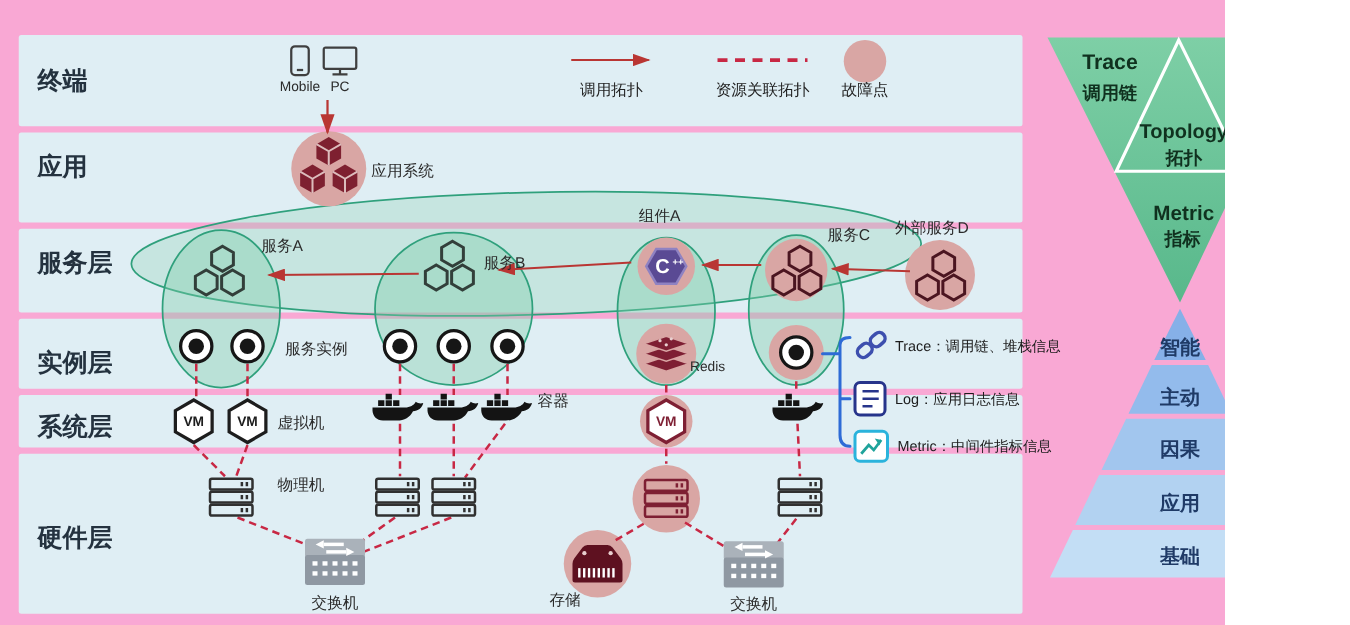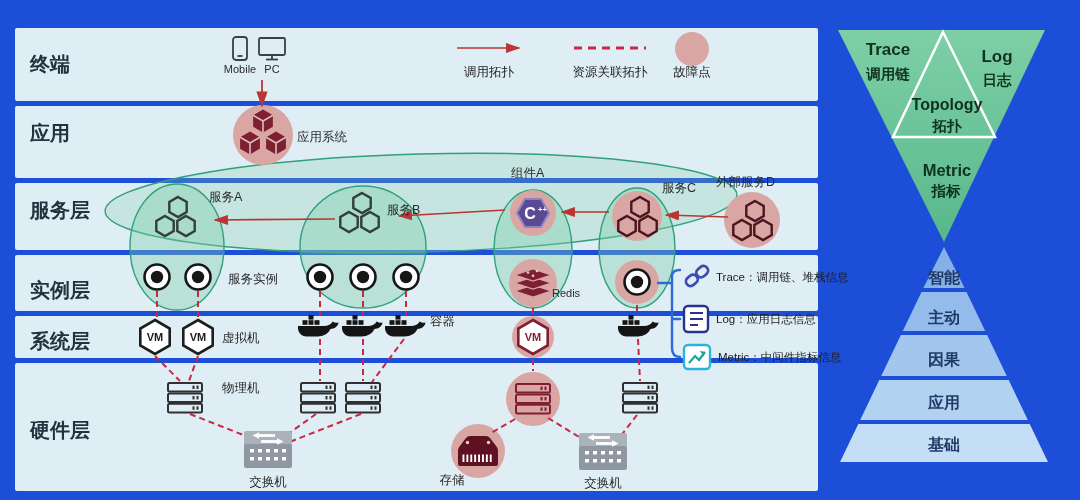--- a/index.html
+++ b/index.html
@@ -1,16 +1,16 @@
 <!DOCTYPE html>
 <html><head>
 <meta charset="utf-8">
 <style>
   html,body{margin:0;padding:0;background:#ffffff;}
-  .stage{position:relative;width:1080px;height:500px;background:#1d4ed8;overflow:hidden;
+  .stage{position:relative;width:980px;height:500px;background:#f9a8d4;overflow:hidden;
          font-family:"Liberation Sans","DejaVu Sans",sans-serif;text-align:right;}
   svg text{font-family:"Liberation Sans","DejaVu Sans",sans-serif;}
   .layer-label{font-size:20px;font-weight:700;fill:#24323f;}
   .lbl{font-size:12.5px;fill:#2b2b2b;}
   .lbl-sm{font-size:11px;fill:#2b2b2b;}
   .legend-lbl{font-size:12.5px;fill:#222;text-anchor:middle;}
   .mid{text-anchor:middle;}
   .sig{font-size:11.5px;fill:#1c1c1c;}
   .tri-en{font-size:17px;font-weight:700;fill:#10311f;text-anchor:middle;}
   .tri-cn{font-size:14.5px;font-weight:700;fill:#10311f;text-anchor:middle;}

